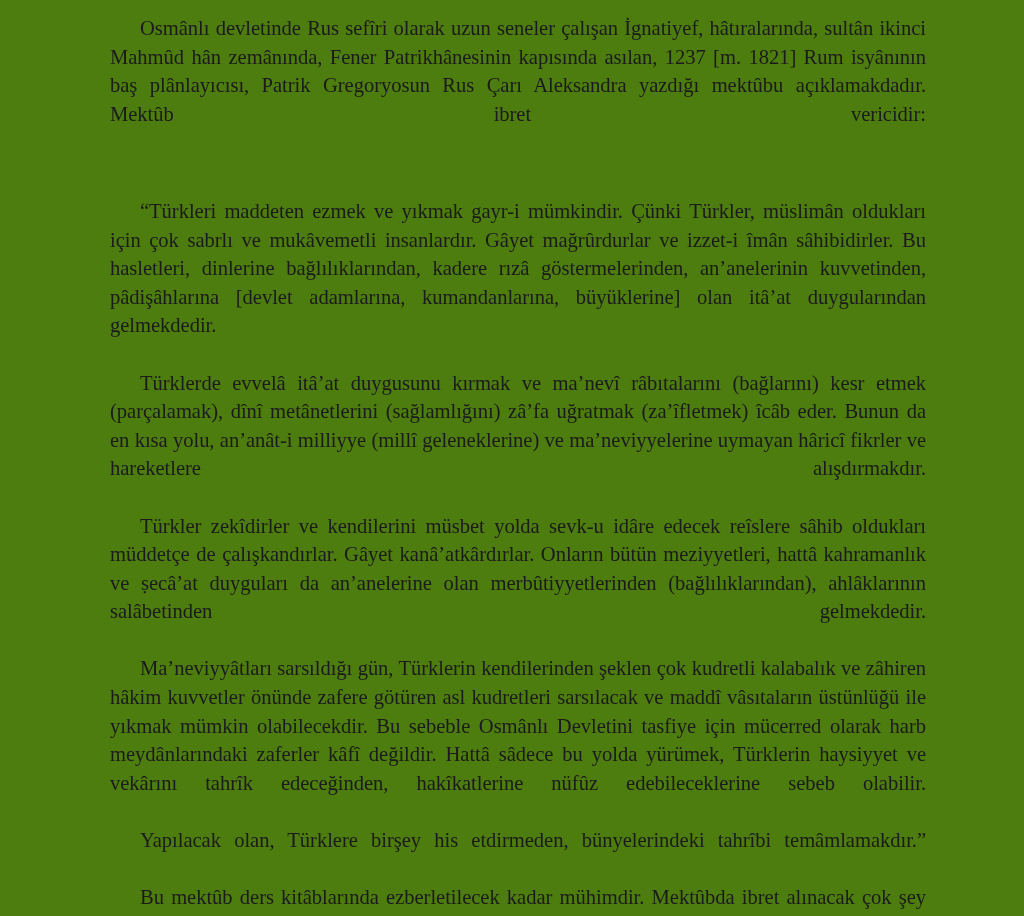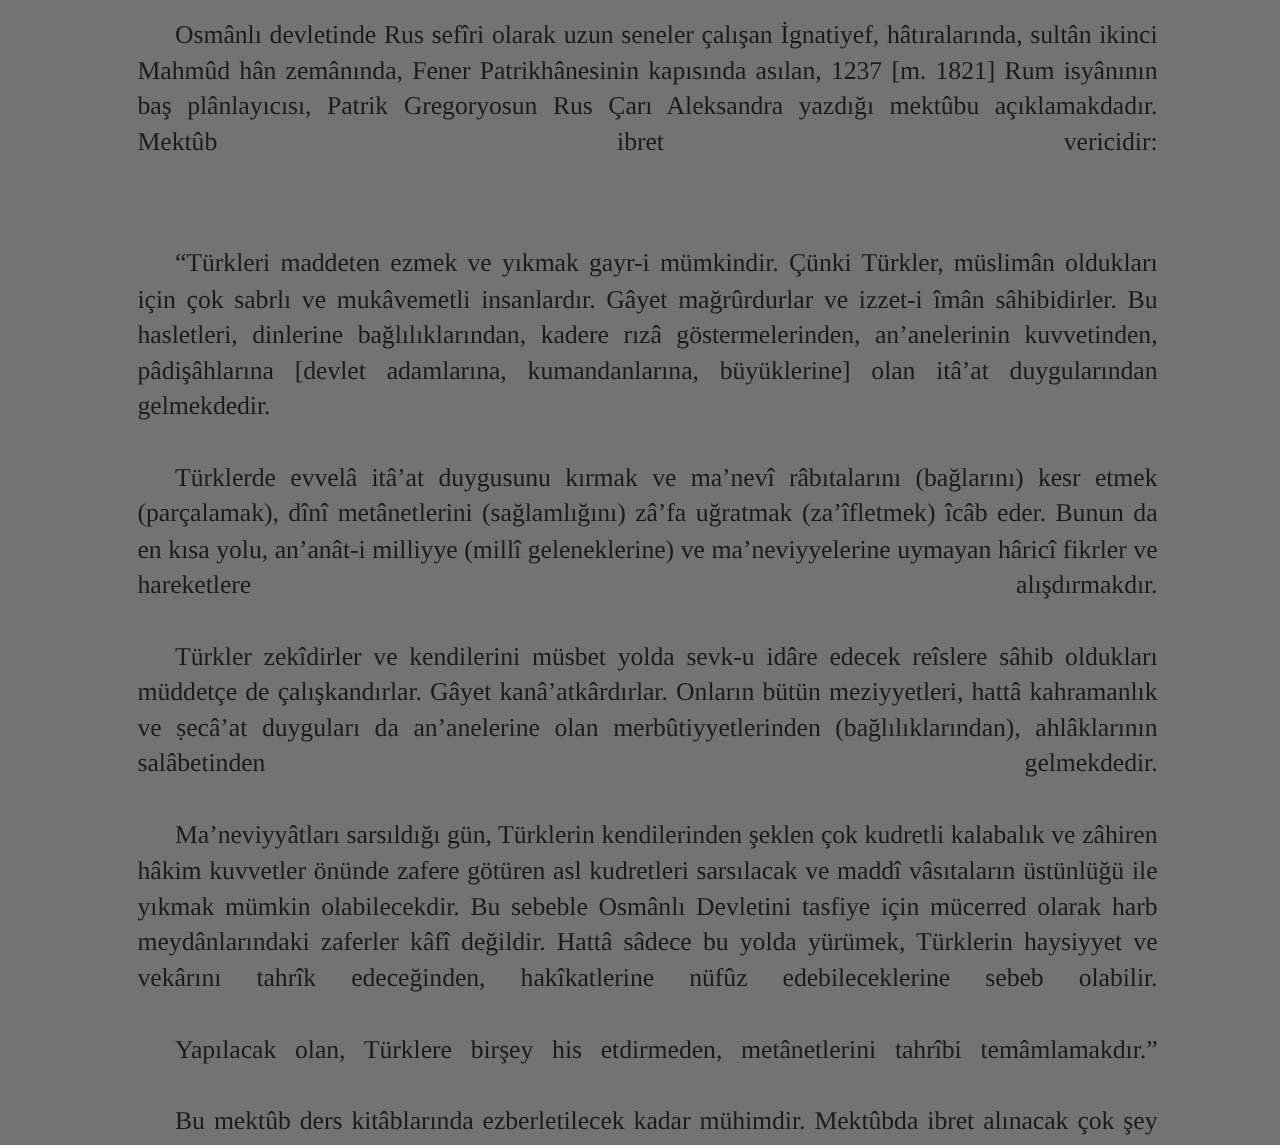--- a/index.html
+++ b/index.html
@@ -13,21 +13,21 @@
     background: #fdfdfd;
     font-family: "Liberation Serif", "DejaVu Serif", serif;
     color: #1b1b1b;
     overflow: hidden;
   }
 
   #page {
     position: relative;
     width: 1024px;
     height: 916px;
-    background: #737373;
+    background: #4d7c0f;
     box-sizing: border-box;
   }
 
   .text-column {
     position: absolute;
     left: 110px;
     top: 14px;
     width: 816px;
   }
 
@@ -72,20 +72,20 @@
 
     <p class="para indent">Osmânlı devletinde Rus sefîri olarak uzun seneler çalışan İgnatiyef, hâtıralarında, sultân ikinci Mahmûd hân zemânında, Fener Patrikhânesinin kapısında asılan, 1237 [m. 1821] Rum isyânının baş plânlayıcısı, Patrik Gregoryosun Rus Çarı Aleksandra yazdığı mektûbu açıklamakdadır. Mektûb ibret vericidir:</p>
 
     <div class="block-gap"></div>
 
     <div class="quote-body">
       <p class="para indent">“Türkleri maddeten ezmek ve yıkmak gayr-i mümkindir. Çünki Türkler, müslimân oldukları için çok sabrlı ve mukâvemetli insanlardır. Gâyet mağrûrdurlar ve izzet-i îmân sâhibidirler. Bu hasletleri, dinlerine bağlılıklarından, kadere rızâ göstermelerinden, an’anelerinin kuvvetinden, pâdişâhlarına [devlet adamlarına, kumandanlarına, büyüklerine] olan itâ’at duygularından gelmekdedir.</p>
       <p class="para indent">Türklerde evvelâ itâ’at duygusunu kırmak ve ma’nevî râbıtalarını (bağlarını) kesr etmek (parçalamak), dînî metânetlerini (sağlamlığını) zâ’fa uğratmak (za’îfletmek) îcâb eder. Bunun da en kısa yolu, an’anât-i milliyye (millî geleneklerine) ve ma’neviyyelerine uymayan hâricî fikrler ve hareketlere alışdırmakdır.</p>
       <p class="para indent">Türkler zekîdirler ve kendilerini müsbet yolda sevk-u idâre edecek reîslere sâhib oldukları müddetçe de çalışkandırlar. Gâyet kanâ’atkârdırlar. Onların bütün meziyyetleri, hattâ kahramanlık ve ṣecâ’at duyguları da an’anelerine olan merbûtiyyetlerinden (bağlılıklarından), ahlâklarının salâbetinden gelmekdedir.</p>
       <p class="para indent">Ma’neviyyâtları sarsıldığı gün, Türklerin kendilerinden şeklen çok kudretli kalabalık ve zâhiren hâkim kuvvetler önünde zafere götüren asl kudretleri sarsılacak ve maddî vâsıtaların üstünlüğü ile yıkmak mümkin olabilecekdir. Bu sebeble Osmânlı Devletini tasfiye için mücerred olarak harb meydânlarındaki zaferler kâfî değildir. Hattâ sâdece bu yolda yürümek, Türklerin haysiyyet ve vekârını tahrîk edeceğinden, hakîkatlerine nüfûz edebileceklerine sebeb olabilir.</p>
-      <p class="para indent">Yapılacak olan, Türklere birşey his etdirmeden, metânetlerini tahrîbi temâmlamakdır.”</p>
+      <p class="para indent">Yapılacak olan, Türklere birşey his etdirmeden, bünyelerindeki tahrîbi temâmlamakdır.”</p>
     </div>
 
     <p class="para indent">Bu mektûb ders kitâblarında ezberletilecek kadar mühimdir. Mektûbda ibret alınacak çok şey varsa da, en önemlisi ṣu iki husûsdur:</p>
 
   </div>
 
 </div>
 
 </body></html>

